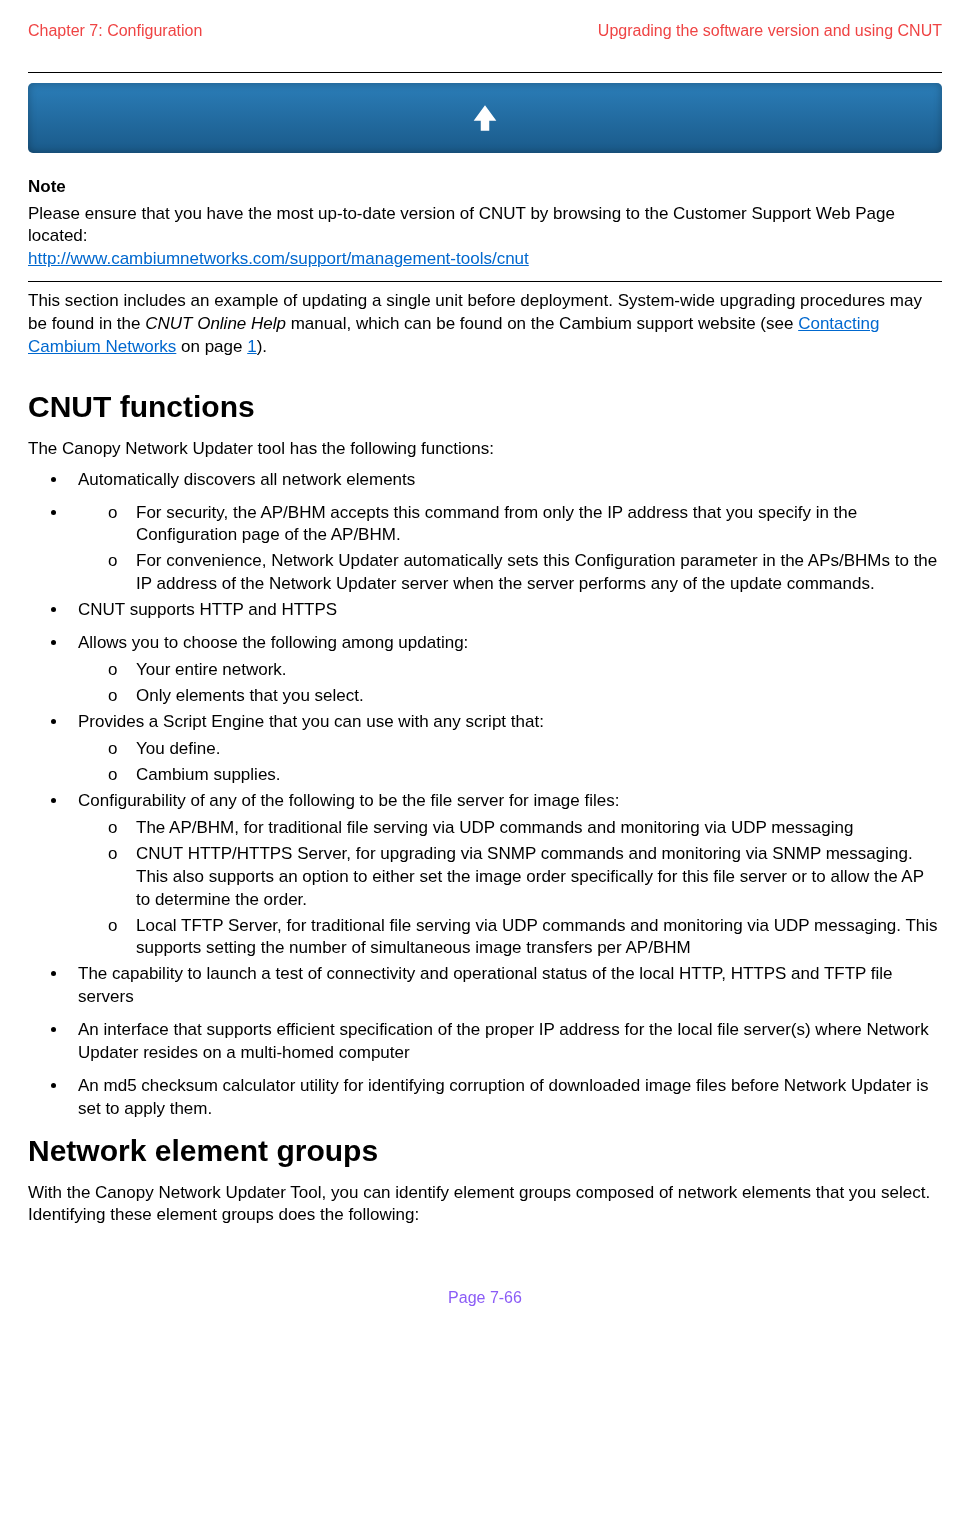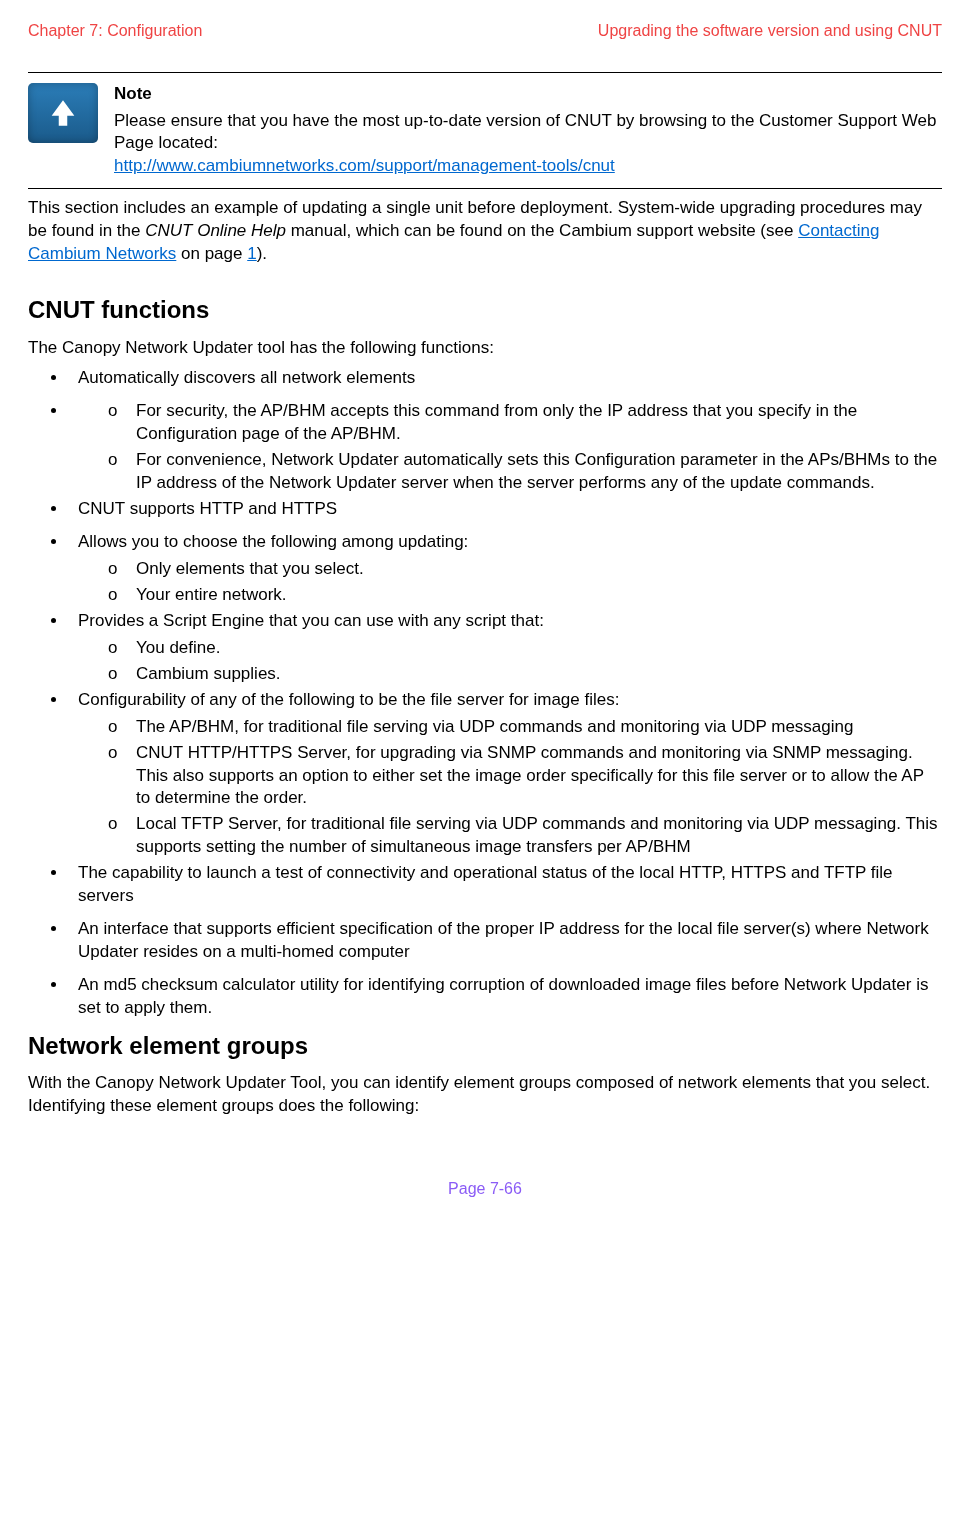--- a/index.html
+++ b/index.html
@@ -17,22 +17,23 @@
       justify-content: space-between;
       color: #ef4444;
       font-size: 16px;
       margin-bottom: 30px;
     }
     .note-box {
       border-top: 1px solid #000;
       border-bottom: 1px solid #000;
       padding: 10px 0 10px 0;
       display: flex;
-      gap: 16px;
+      gap: 23px;
       margin-bottom: 8px;
+      flex-direction: column;
     }
     .note-icon {
       flex: 0 0 70px;
       height: 60px;
       background: linear-gradient(to bottom, #2b7db8 0%, #1a5a8a 100%);
       border-radius: 5px;
       display: flex;
       align-items: center;
       justify-content: center;
       position: relative;
@@ -41,21 +42,21 @@
     .note-icon svg { width: 34px; height: 34px; }
     .note-content { flex: 1; }
     .note-title { font-weight: bold; margin-bottom: 4px; }
     .note-link {
       color: #0068cf;
       text-decoration: underline;
     }
     .body-text { margin: 4px 0 28px 0; }
     .link { color: #0068cf; }
     h2.section-heading {
-      font-size: 24px;
+      font-size: 30px;
       font-weight: bold;
       margin: 20px 0 10px 0;
     }
     h2.section-heading.tight { margin-top: 10px; }
     ul.bullet-main {
       list-style: disc;
       padding-left: 40px;
       margin: 8px 0;
     }
     ul.bullet-main > li {
@@ -122,22 +123,22 @@
   <li class="tighter">
     <ul class="olist">
       <li>For security, the AP/BHM accepts this command from only the IP address that you specify in the Configuration page of the AP/BHM.</li>
       <li>For convenience, Network Updater automatically sets this Configuration parameter in the APs/BHMs to the IP address of the Network Updater server when the server performs any of the update commands.</li>
     </ul>
   </li>
   <li>CNUT supports HTTP and HTTPS</li>
   <li class="tighter">
     <span>Allows you to choose the following among updating:</span>
     <ul class="olist">
+      <li>Your entire network.</li>
       <li>Only elements that you select.</li>
-      <li>Your entire network.</li>
     </ul>
   </li>
   <li class="tighter">
     <span>Provides a Script Engine that you can use with any script that:</span>
     <ul class="olist">
       <li>You define.</li>
       <li>Cambium supplies.</li>
     </ul>
   </li>
   <li class="tighter">

